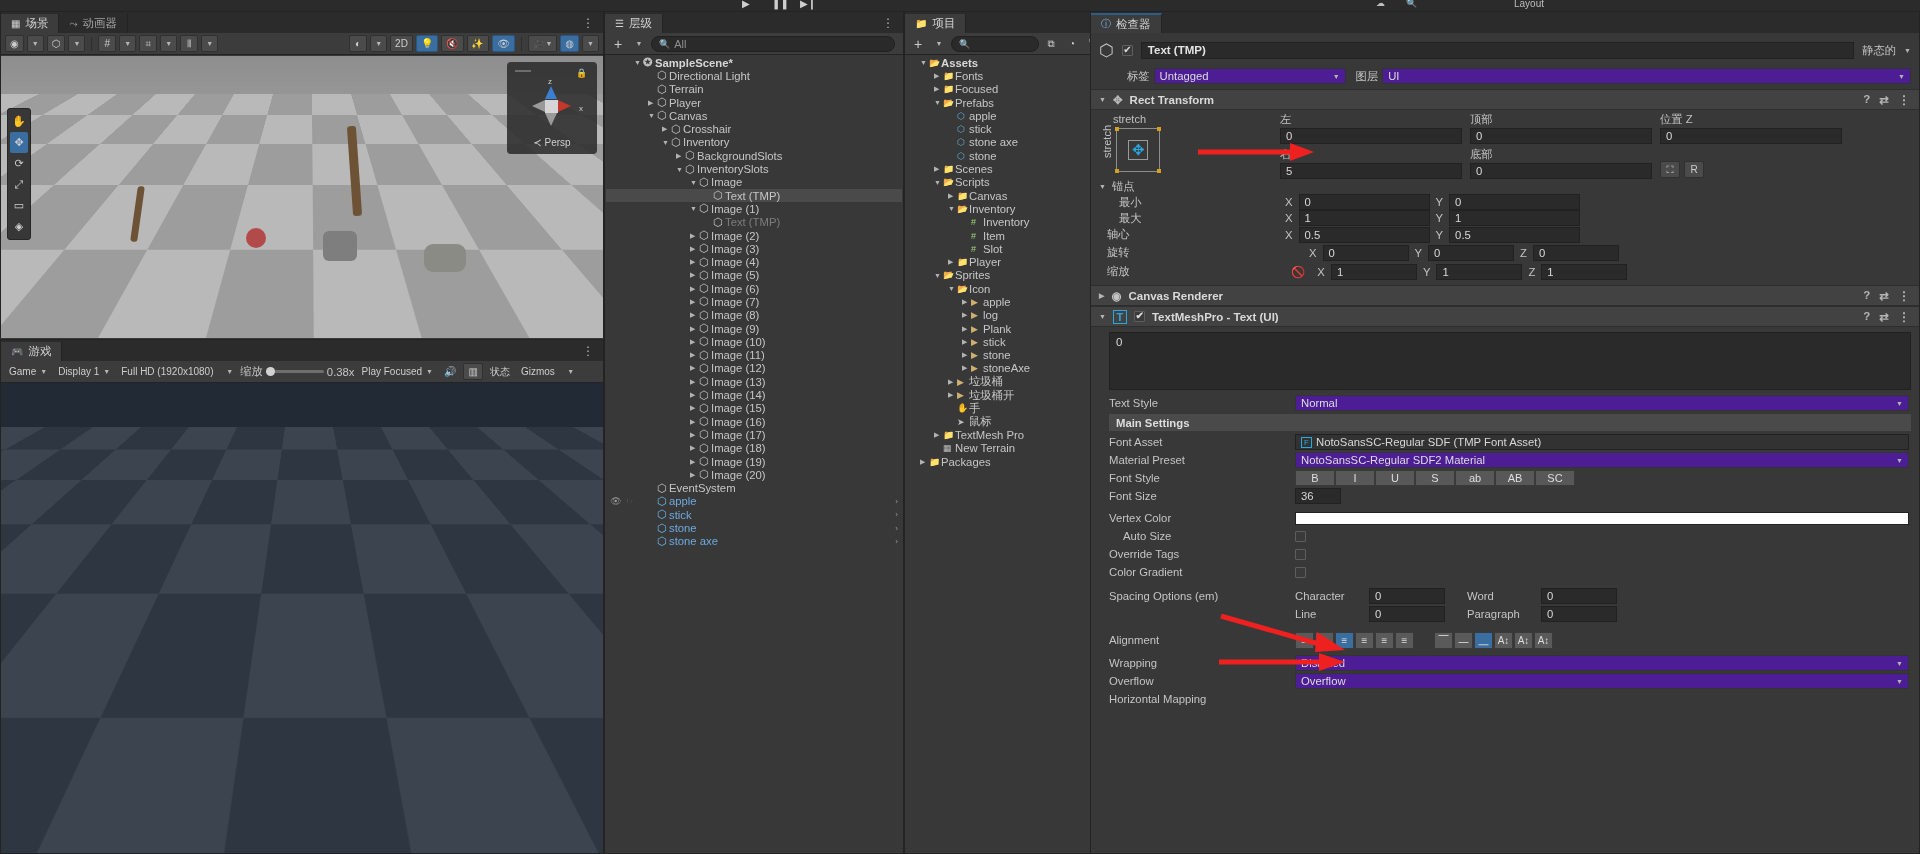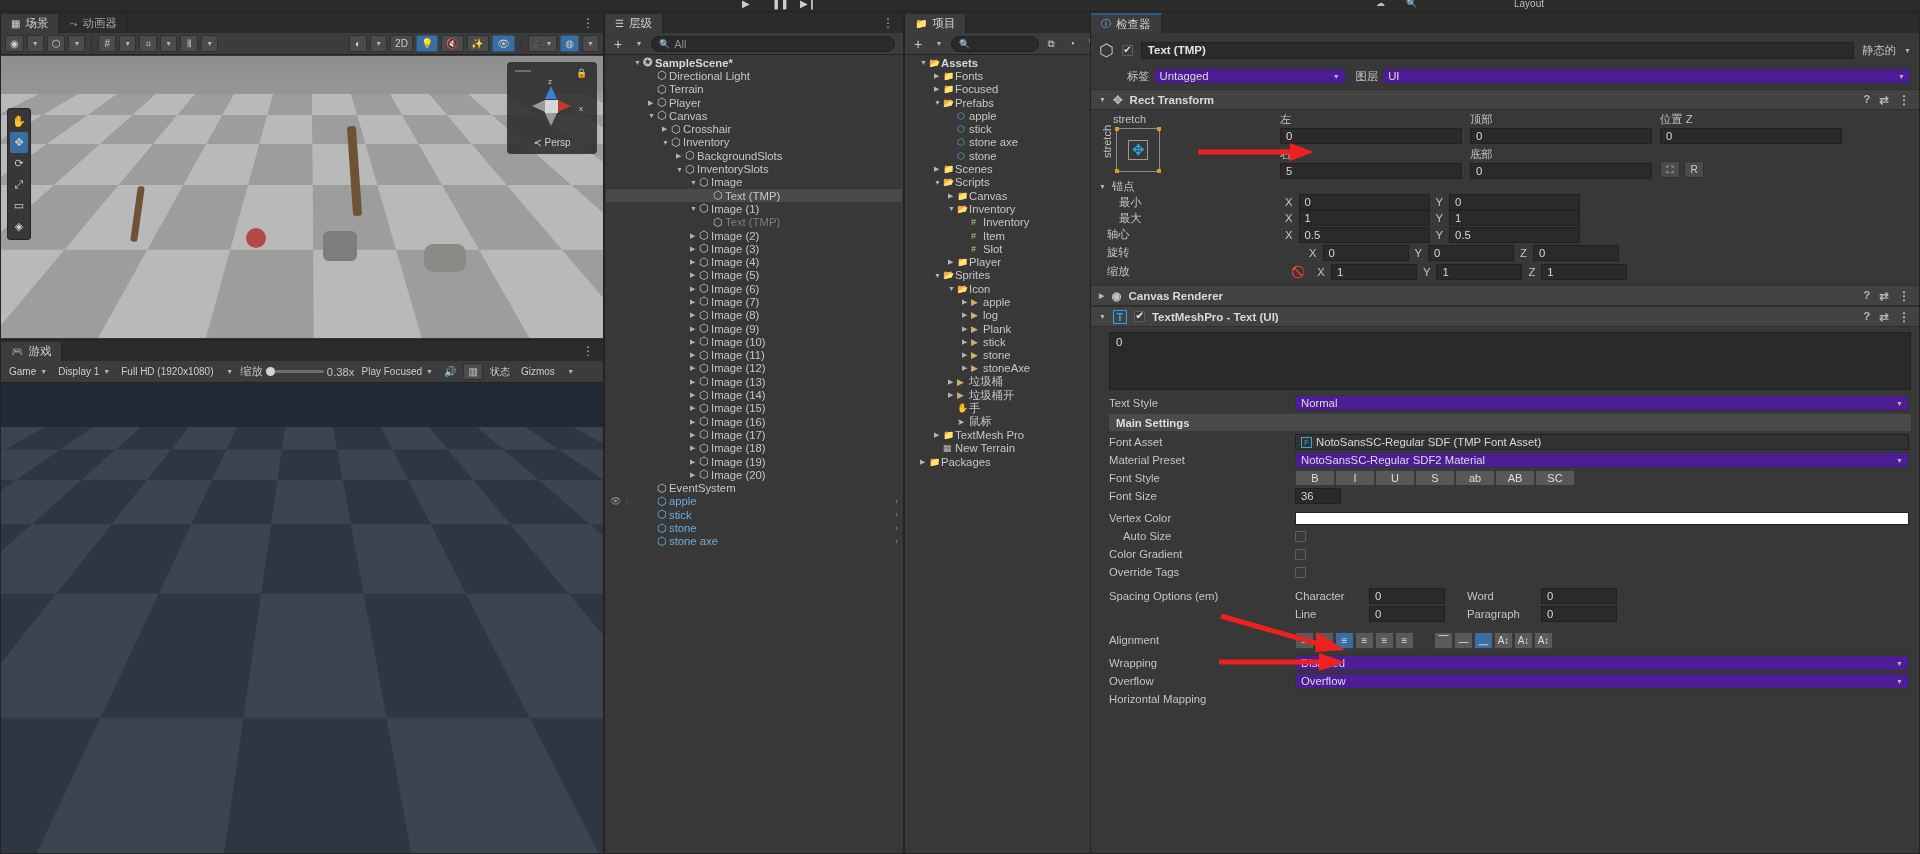--- a/index.html
+++ b/index.html
@@ -935,25 +935,25 @@
     </div>
     <div class="irow" style="padding-left:18px;margin-top:4px">
       <span class="ilabel" style="width:180px">Vertex Color</span>
       <div style="flex:1;height:13px;margin-right:2px;background:#ffffff;border:1px solid #222;"></div>
     </div>
     <div class="irow" style="padding-left:32px">
       <span class="ilabel" style="width:166px">Auto Size</span>
       <span class="cb"></span>
     </div>
     <div class="irow" style="padding-left:18px">
+      <span class="ilabel" style="width:180px">Override Tags</span>
+      <span class="cb"></span>
+    </div>
+    <div class="irow" style="padding-left:18px">
       <span class="ilabel" style="width:180px">Color Gradient</span>
-      <span class="cb"></span>
-    </div>
-    <div class="irow" style="padding-left:18px">
-      <span class="ilabel" style="width:180px">Override Tags</span>
       <span class="cb"></span>
     </div>
 
     <div class="irow" style="padding-left:18px;margin-top:6px">
       <span class="ilabel" style="width:180px">Spacing Options (em)</span>
       <span class="ilabel" style="width:68px">Character</span>
       <div class="fld" style="width:76px">0</div>
       <span class="ilabel" style="width:68px;margin-left:16px">Word</span>
       <div class="fld" style="width:76px">0</div>
     </div>

